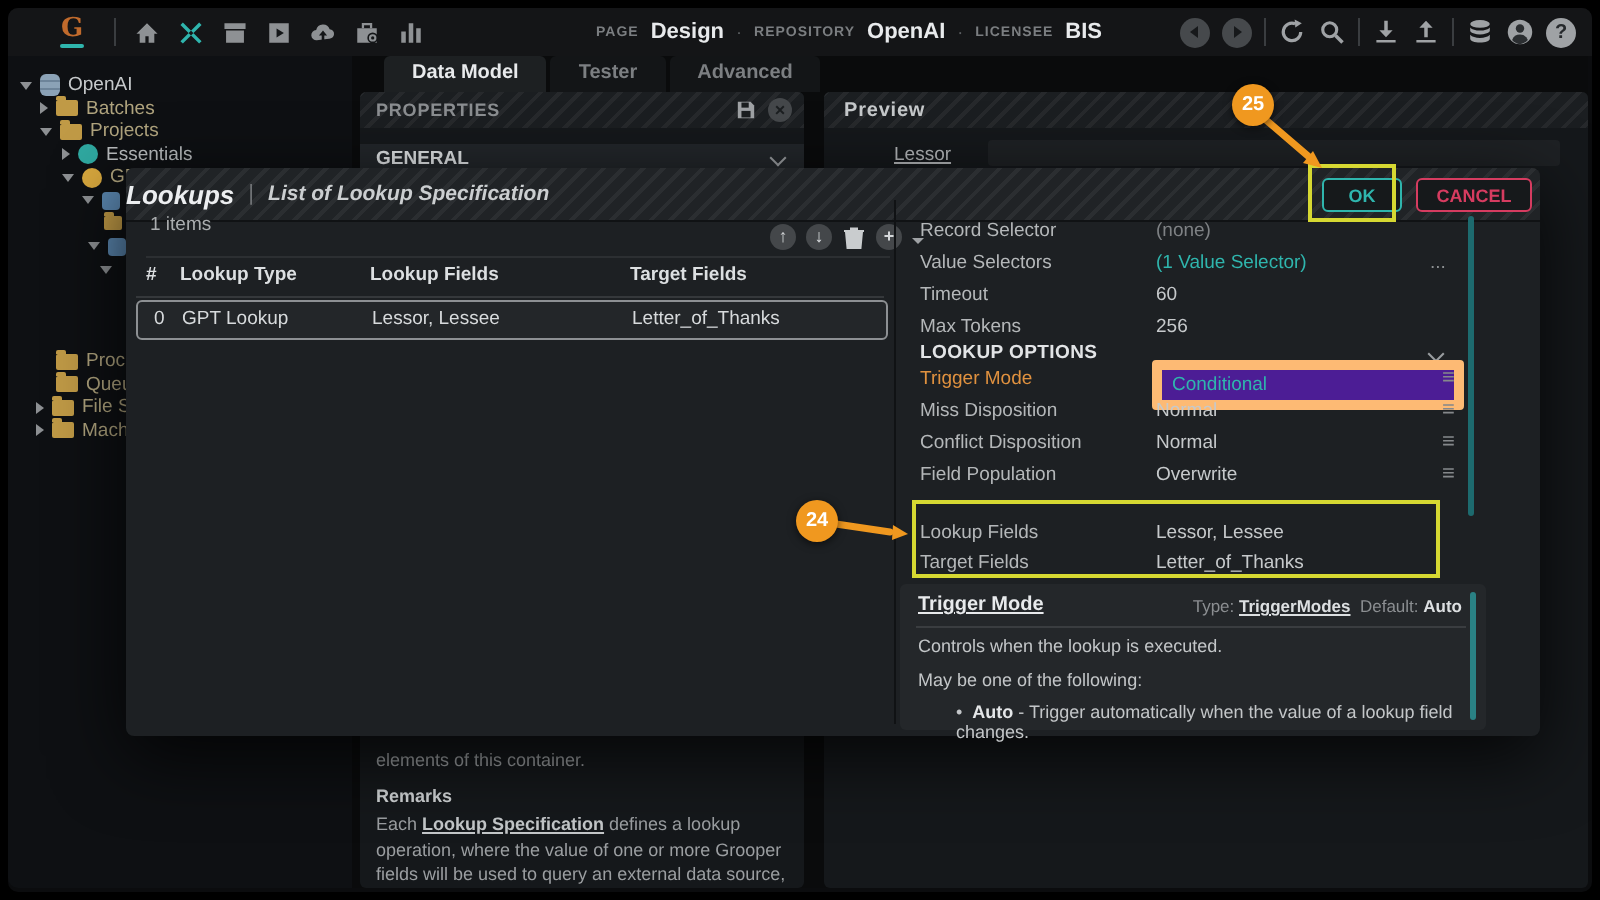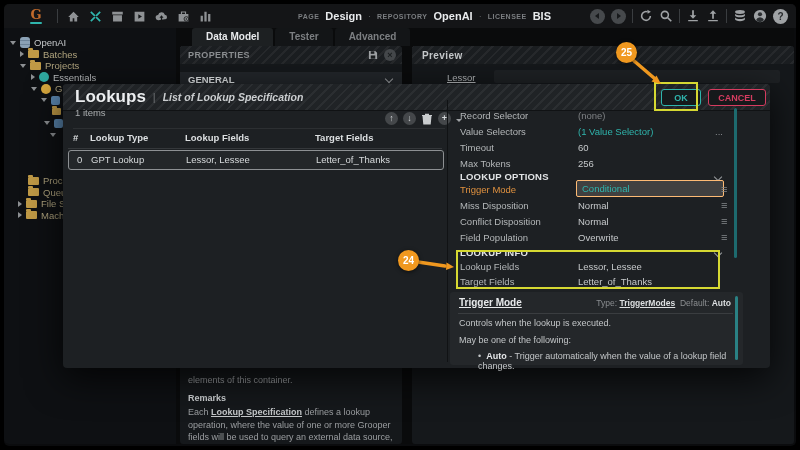--- a/index.html
+++ b/index.html
@@ -57,21 +57,21 @@
   .secbar .t{font-size:9.5px;font-weight:bold;color:#dfe2e4;padding-left:8px;}
   .chev{width:5px;height:5px;border-right:1.5px solid #9a9da0;border-bottom:1.5px solid #9a9da0;transform:rotate(45deg);flex:none;}
   .helptext{position:absolute;left:8px;right:6px;color:#9b9ea1;font-size:9px;line-height:12.5px;}
   .helptext b{color:#cfd2d4;}
   .u{text-decoration:underline;font-weight:bold;color:#c4c7c9;}
   .field-input{position:absolute;height:13px;background:#1e2124;border-radius:2px;}
 
   
   .modal{position:absolute;left:59px;top:80px;width:707px;height:284px;background:#1d2023;border-radius:4px;box-shadow:0 10px 36px rgba(0,0,0,.78);z-index:10;}
   .mtitle{position:absolute;left:0;top:0;right:0;height:26px;background-color:#202326;border-radius:4px 4px 0 0;border-bottom:1px solid #101214;display:flex;align-items:center;}
-  .mtitle .name{font-size:17px;font-weight:bold;color:#eceef0;margin-left:12px;}
+  .mtitle .name{font-size:13px;font-weight:bold;color:#eceef0;font-style:italic;}
   .mtitle .pipe{color:#6f7275;margin:0 7px;font-size:11px;}
   .mtitle .sub{font-size:10.5px;font-style:italic;font-weight:bold;color:#cbced0;text-align:right;}
   .btn{position:absolute;height:15px;border-radius:3px;background:#16191b;font-size:9px;font-weight:bold;display:flex;align-items:center;justify-content:center;}
   .btn.ok{left:598px;top:5px;width:38px;border:1px solid #2fb5ad;color:#2fb5ad;}
   .btn.cancel{left:645px;top:5px;width:56px;border:1px solid #d63c60;color:#d63c60;}
   .mcount{position:absolute;left:12px;top:23px;font-size:9.5px;color:#aaadaf;}
   .mtools{position:absolute;left:322px;top:28px;display:flex;align-items:center;gap:5px;}
   .mbtn{width:13px;height:13px;border-radius:50%;background:#44474a;color:#d5d8da;font-size:9px;font-weight:bold;line-height:13px;text-align:center;}
   .caret{width:0;height:0;border:3.5px solid transparent;border-top-color:#9fa2a5;margin-top:6px;}
   .listsep{position:absolute;left:10px;top:44px;width:372px;border-top:1px solid #2c2f32;}
@@ -85,21 +85,21 @@
   .plabel{position:absolute;left:7px;top:2px;font-size:9.5px;color:#b4b7b9;}
   .plabel.sel{color:#e0913f;}
   .pvalue{position:absolute;left:125px;top:2px;font-size:9.5px;color:#c6c9cb;text-align:center;}
   .pvalue.muted{color:#7e8184;}
   .pvalue.teal{color:#2fb5ad;}
   .pmore{position:absolute;left:262px;top:2px;font-size:9.5px;color:#8d9093;}
   .burger{position:absolute;left:268px;top:1px;font-size:11px;color:#85888b;}
   .psec{position:absolute;left:390px;width:290px;height:14px;}
   .psec .t{position:absolute;left:7px;top:1px;font-size:9.5px;font-weight:bold;color:#e2e4e6;letter-spacing:.2px;}
   .psec .chev{position:absolute;right:22px;top:4px;}
-  .valbox{position:absolute;left:123px;top:-2px;width:146px;height:15px;border:1px solid #fdba74;border-radius:2px;background:#404040;}
+  .valbox{position:absolute;left:123px;top:-2px;width:146px;height:15px;border:5px solid #fdba74;border-radius:2px;background:#4c1d95;}
   .valbox span{position:absolute;left:5px;top:2px;font-size:9.5px;color:#2fb5ad;}
   .pscroll{position:absolute;left:671px;top:24px;width:3px;height:150px;background:#1d6a6e;border-radius:2px;}
 
   .mhelp{position:absolute;left:387px;top:208px;width:293px;height:73px;background:#24272a;border-radius:3px;}
   .mhelp .title{position:absolute;left:9px;top:5px;font-size:10px;font-weight:bold;color:#e8eaec;text-decoration:underline;}
   .mhelp .meta{position:absolute;right:12px;top:6px;font-size:8.5px;color:#8b8e91;}
   .mhelp .meta b{color:#dcdfe1;}
   .mhelp .hr{position:absolute;left:8px;right:10px;top:21px;border-top:1px solid #3a3d40;}
   .mhelp .ln{position:absolute;left:9px;font-size:9px;color:#c3c6c8;}
   .mhelp .bullet{position:absolute;left:28px;font-size:9px;color:#c3c6c8;}
@@ -368,24 +368,20 @@
     <div class="prow" style="top:130px">
       <span class="plabel">Conflict Disposition</span>
       <span class="pvalue">Normal</span>
       <span class="burger">≡</span>
     </div>
     <div class="prow" style="top:146px">
       <span class="plabel">Field Population</span>
       <span class="pvalue">Overwrite</span>
       <span class="burger">≡</span>
     </div>
-    <div class="psec" style="top:162px">
-      <span class="t">LOOKUP INFO</span>
-      <span class="chev"></span>
-    </div>
     <div class="prow" style="top:175px">
       <span class="plabel">Lookup Fields</span>
       <span class="pvalue">Lessor, Lessee</span>
     </div>
     <div class="prow" style="top:190px">
       <span class="plabel">Target Fields</span>
       <span class="pvalue">Letter_of_Thanks</span>
     </div>
     <div class="pscroll"></div>
 

